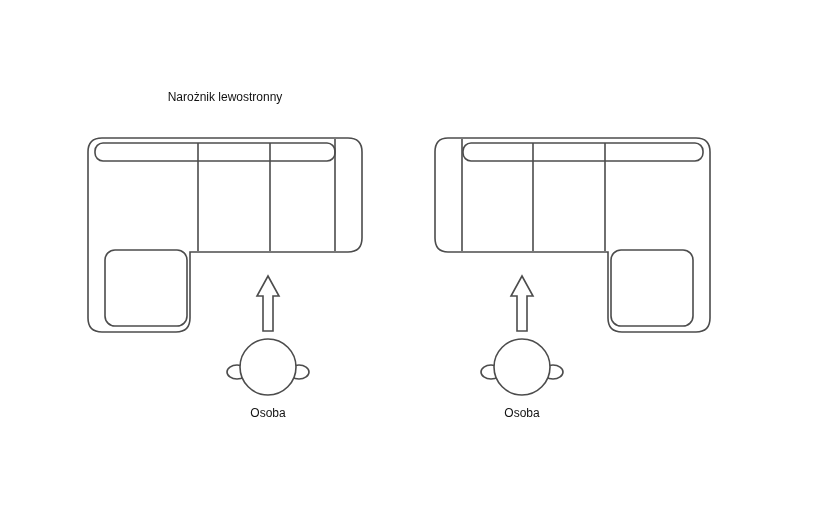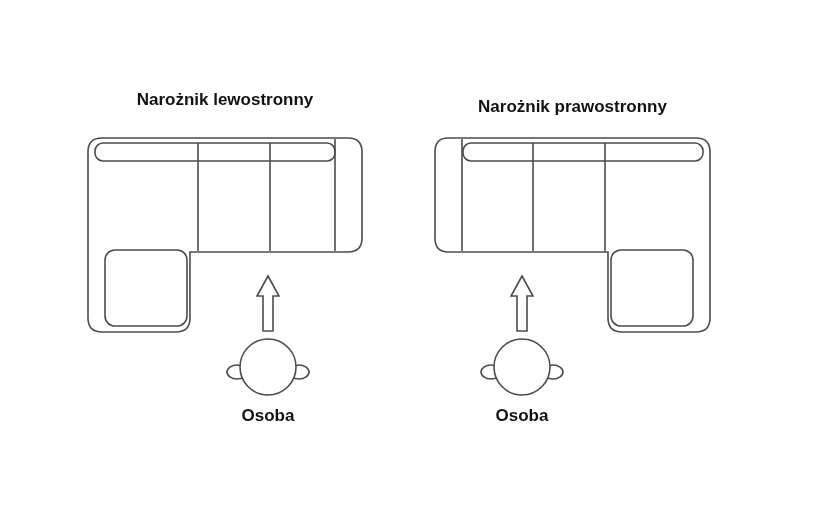--- a/index.html
+++ b/index.html
@@ -26,22 +26,22 @@
     stroke-width: 1.6px;
   }
   .filled-white {
     fill: #ffffff;
     stroke: var(--line, #4c4c4c);
     stroke-width: 1.6px;
   }
   .title, .person-label {
     position: absolute;
     text-align: center;
-    font-weight: bold;
-    font-size: 17px;
+    font-weight: normal;
+    font-size: 12px;
     color: var(--text, #121212);
     letter-spacing: 0px;
     white-space: nowrap;
   }
 </style>
 </head>
 <body>
 
 <div class="canvas">
 
@@ -82,19 +82,18 @@
     <g>
       <ellipse class="shape" cx="491" cy="372" rx="10" ry="7"></ellipse>
       <ellipse class="shape" cx="553" cy="372" rx="10" ry="7"></ellipse>
       <circle class="filled-white" cx="522" cy="367" r="28"></circle>
     </g>
 
   </svg>
 
   <div class="title" style="left:88px; top:90px; width:274px;">Narożnik lewostronny</div>
 
-  <div class="title" style="left:435px; top:97px; width:275px;">Narożnik prawostronny</div>
 
   <div class="person-label" style="left:193px; top:406px; width:150px;">Osoba</div>
 
   <div class="person-label" style="left:447px; top:406px; width:150px;">Osoba</div>
 
 </div>
 
 </body></html>

